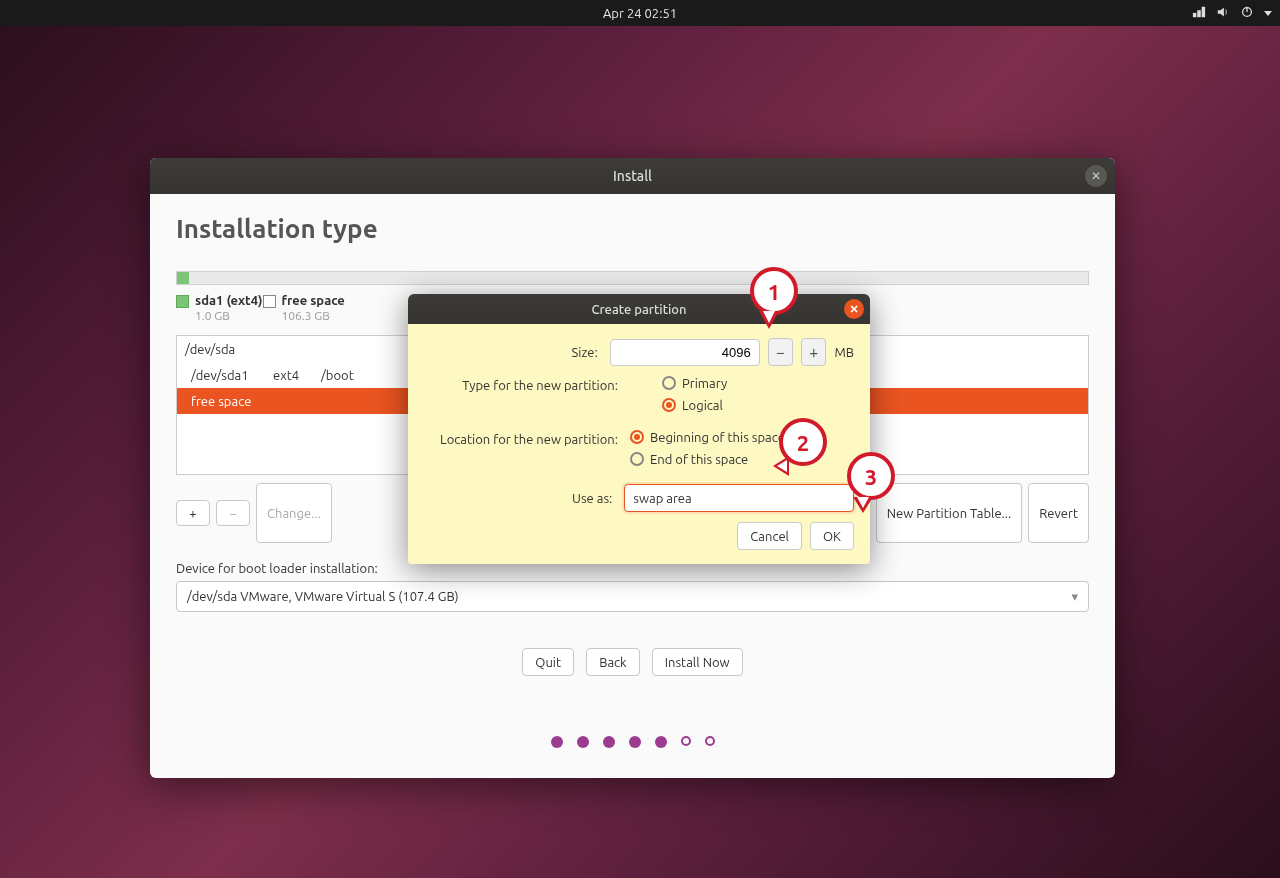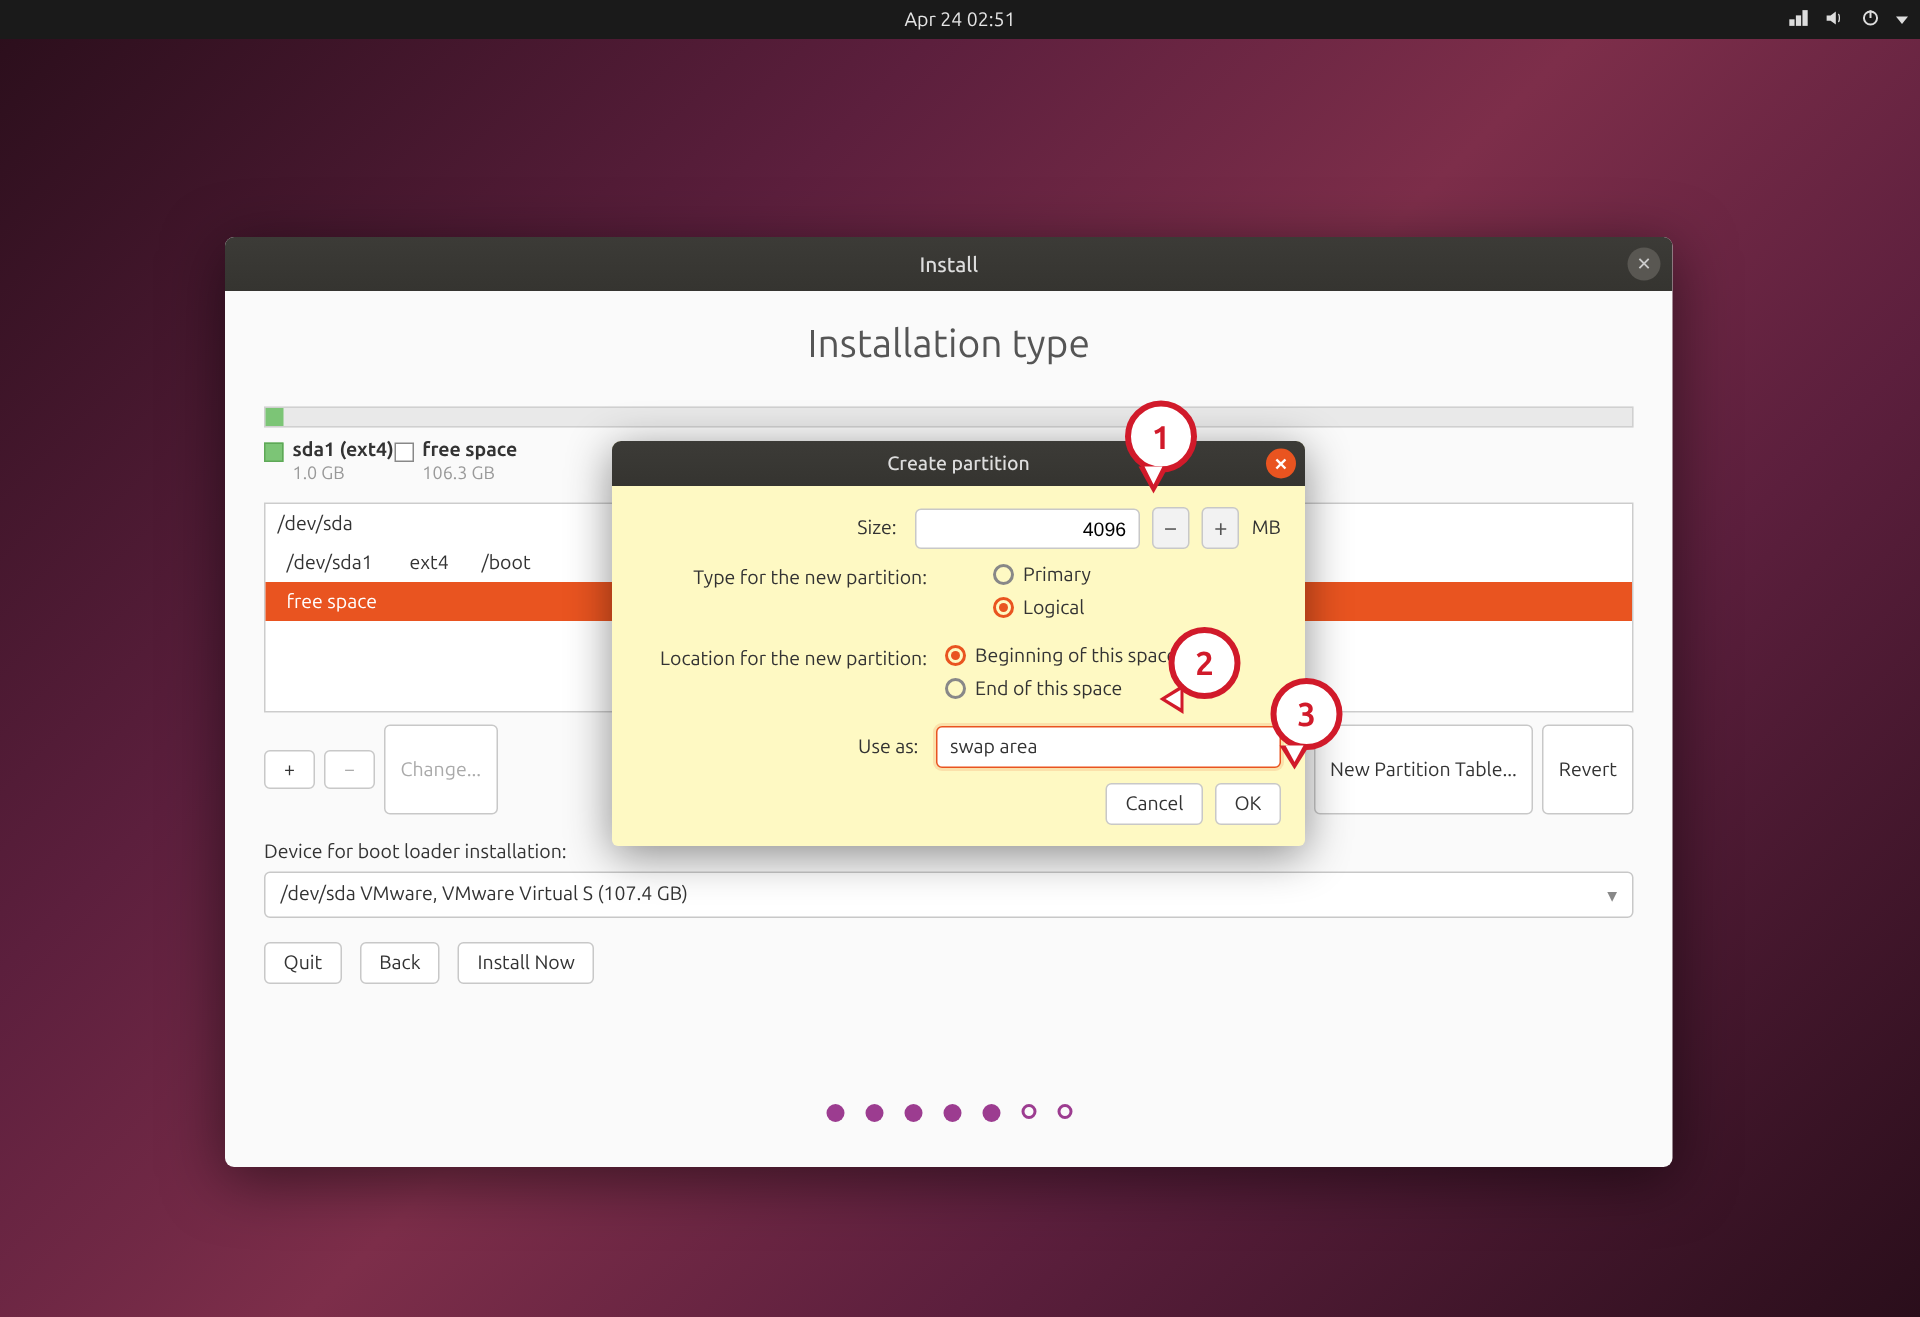--- a/index.html
+++ b/index.html
@@ -24,21 +24,21 @@
   box-shadow: 0 8px 40px rgba(0,0,0,0.5);
 }
 .install-titlebar {
   height: 36px; background: linear-gradient(#3c3b37,#353430);
   display:flex; align-items:center; justify-content:center; color:#ddd;
   font-weight:500; font-size:14px; position:relative;
 }
 .install-close { position:absolute; right:8px; width:22px; height:22px; border-radius:50%;
   background:#595752; display:flex; align-items:center; justify-content:center; color:#ccc; font-size:12px; }
 .install-body { padding: 20px 26px; }
-.hdr-title { font-size: 26px; color:#555; font-weight:400; margin-bottom: 28px; text-align: center; }
+.hdr-title { font-size: 26px; color:#555; font-weight:700; margin-bottom: 28px; }
 
 .disk-bar { height: 14px; background:#e9e9e9; border:1px solid #d0d0d0; display:flex; margin-bottom:8px; }
 .disk-bar .seg1 { width: 12px; background:#7cc576; }
 .disk-legend { display:flex; font-size:13px; color:#333; margin-bottom: 12px; }
 .leg-item { display:flex; gap:6px; align-items:flex-start; }
 .leg-sq { width:13px; height:13px; margin-top:2px; }
 .leg-sq.green { background:#7cc576; border:1px solid #5ea857;}
 .leg-sq.empty { background:#fff; border:1px solid #888;}
 .leg-text { line-height:1.15; }
 .leg-text b { font-weight:600; }
@@ -58,21 +58,21 @@
 .toolbar-row .spacer { flex:1; }
 .btn { border:1px solid #c8c8c8; background:#fff; border-radius:4px; padding:6px 12px; font-size:13px; color:#333; }
 .btn.small { padding:22px 10px; }
 .btn.disabled { color:#aaa; }
 .btn.icon { width:34px; text-align:center; padding:5px 0;}
 
 .bootloader-label { font-size:13px; color:#333; margin-top:18px; margin-bottom:6px; }
 .dropdown { border:1px solid #c8c8c8; background:#fff; border-radius:4px; padding:7px 10px; font-size:13px; color:#333;
   display:flex; align-items:center; justify-content:space-between; }
 
-.footer-btns { display:flex; gap:12px; justify-content:flex-start; margin-top:16px; }
+.footer-btns { display:flex; gap:12px; justify-content:center; margin-top:36px; }
 
 .pager { position:absolute; bottom:30px; left:0; right:0; display:flex; gap:14px; justify-content:center; }
 .pager .dot { width:12px; height:12px; border-radius:50%; background:#9c3c90; }
 .pager .dot.hollow { background:transparent; border:2px solid #9c3c90; width:10px; height:10px;}
 
 
 .cp-dialog {
   position:absolute; top:294px; left:408px; width:462px; background:#fef9c3;
   border-radius:6px 6px 4px 4px; box-shadow:0 6px 30px rgba(0,0,0,0.45); overflow:hidden;
 }

